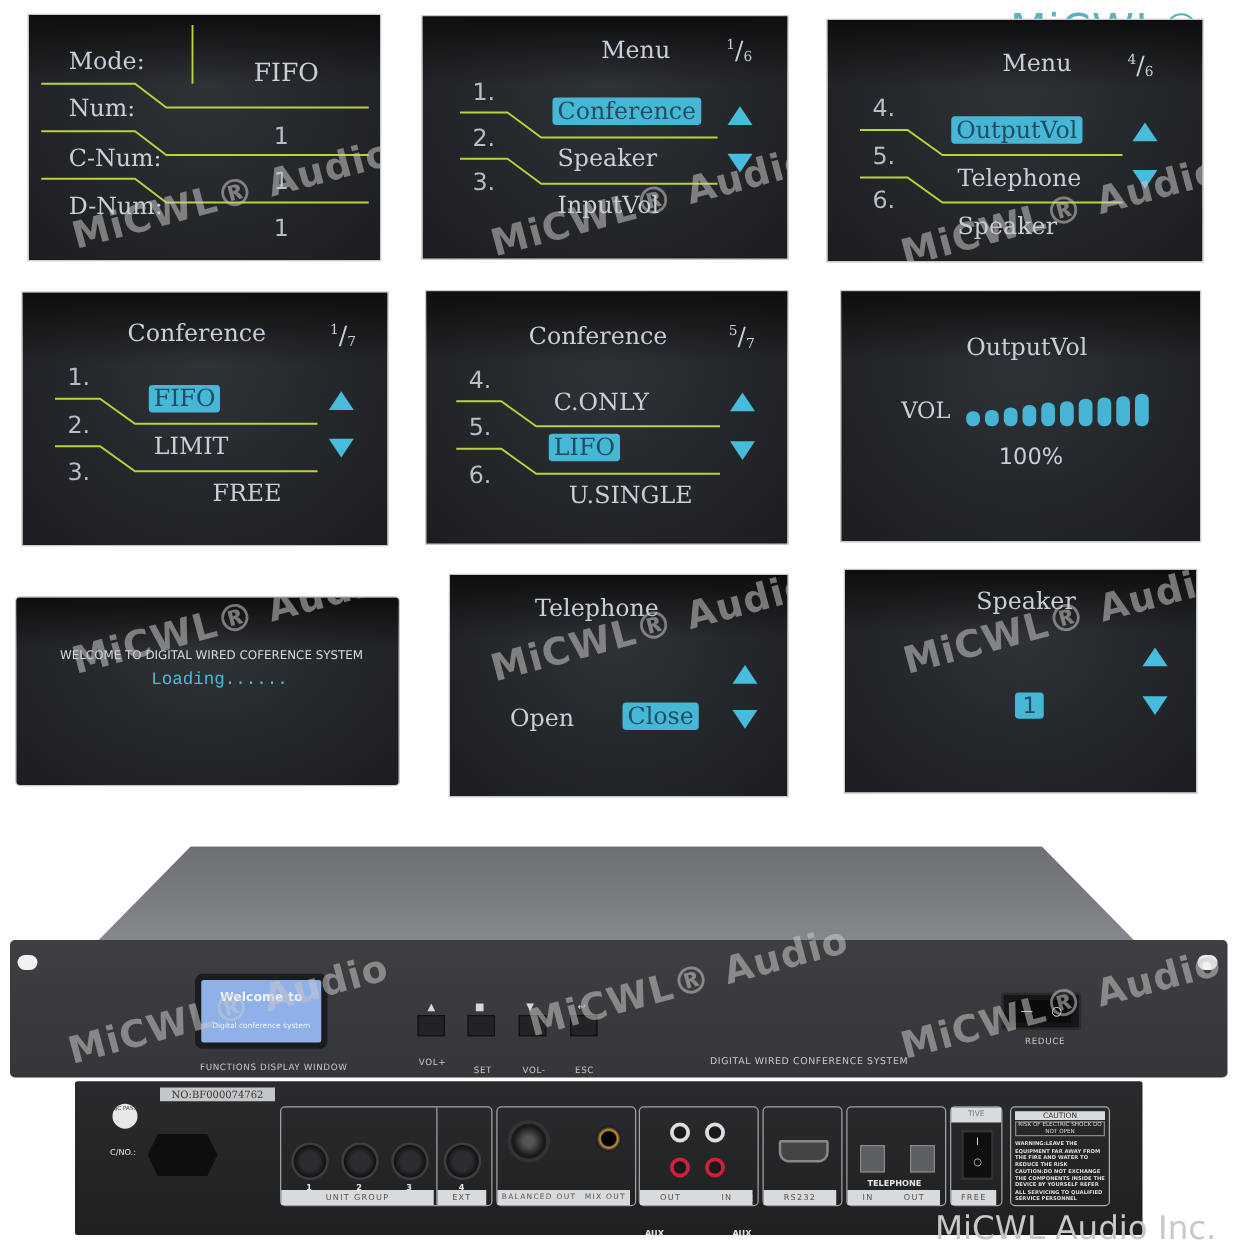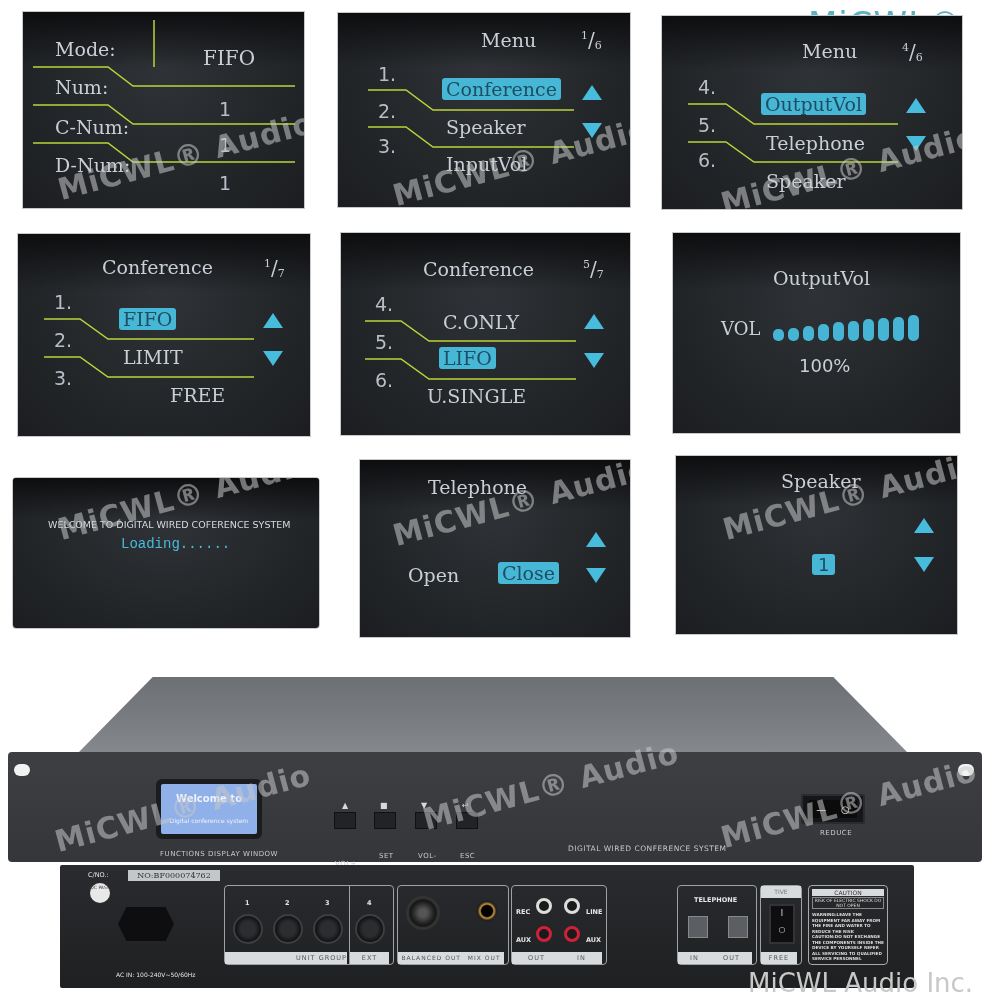--- a/index.html
+++ b/index.html
@@ -50,21 +50,21 @@
   .fbtn { position: absolute; top: 60px; width: 22px; height: 17px; background: #222326; border: 1px solid #111; }
   .fbtn-ico { position: absolute; top: 49px; color: #d8d8d8; font-size: 8px; font-family: "DejaVu Sans", sans-serif; }
   .pwr { position: absolute; left: 793px; top: 42px; width: 64px; height: 30px; background: #151618; border: 2px solid #2a2b2e; border-radius: 2px; }
   .pwr-in { position: absolute; left: 6px; top: 4px; width: 48px; height: 18px; background: #0b0b0c; color: #e8e8e8; font-family: "DejaVu Sans", sans-serif; font-size: 10px; display: flex; justify-content: space-around; align-items: center; }
 
   .rear { position: absolute; left: 60px; top: 865px; width: 854px; height: 123px;
           background: linear-gradient(#2a2b2e, #1f2022); border-radius: 2px; }
   .sect { position: absolute; top: 20px; height: 80px; border: 1px solid #9ea2a6; border-radius: 4px; }
   .sect-foot { position: absolute; left: 0; right: 4px; bottom: 0; height: 12px; background: #d8dbde; color: #555; font-family: "DejaVu Sans", sans-serif; font-size: 6.5px; letter-spacing: 1px; text-align: center; line-height: 12px; }
   .din { position: absolute; top: 28px; width: 30px; height: 30px; border-radius: 50%; background: radial-gradient(#2c2d30 40%, #111 70%); border: 2px solid #3d3e42; }
-  .small { position: absolute; color: #e6e6e6; font-family: "DejaVu Sans", sans-serif; font-size: 6.5px; font-weight: bold; }
+  .small { position: absolute; color: #e6e6e6; font-family: "DejaVu Sans", sans-serif; font-size: 6.5px; font-weight: bold; margin-top: 47px; }
   .rca { position: absolute; width: 16px; height: 16px; border-radius: 50%; border: 3px solid #ddd; background: #1a1a1a; }
   .rca.red { border-color: #d0203a; }
   .rj { position: absolute; top: 30px; width: 20px; height: 22px; background: #5b5e62; border: 1px solid #888; }
   .serial { position: absolute; left: 68px; top: 5px; width: 92px; height: 11px; background: #c4c7ca; color: #333; font-family: "DejaVu Serif", serif; font-size: 8px; text-align: center; line-height: 11px; }
   .caution { position: absolute; left: 748px; top: 20px; width: 80px; height: 80px; border: 1px solid #aaa; border-radius: 4px; padding: 3px; }
   .caution-head { background: #d8dbde; color: #333; font-size: 6px; text-align: center; font-family: "DejaVu Sans", sans-serif; }
   .caution-sub { color: #ddd; font-size: 4.5px; text-align: center; font-family: "DejaVu Sans", sans-serif; border: 1px solid #888; margin-top: 1px; }
   .caution-body { color: #ddd; font-size: 4.2px; font-family: "DejaVu Sans", sans-serif; line-height: 5.5px; margin-top: 3px; font-weight: bold; }
 </style>
 </head>
@@ -148,21 +148,21 @@
     <polyline points="24,88 60,88 88,108 235,108" fill="none" stroke="#b9d43a" stroke-width="1.5"></polyline>
     <polyline points="24,126 60,126 88,146 235,146" fill="none" stroke="#b9d43a" stroke-width="1.5"></polyline>
   </svg>
   <div class="t" style="left:82px;top:25px;font-size:19px;">Conference</div>
   <div class="pg" style="left:242px;top:24px;"><sup>5</sup>/<sub>7</sub></div>
   <div class="num" style="left:34px;top:60px;">4.</div>
   <div class="num" style="left:34px;top:98px;">5.</div>
   <div class="num" style="left:34px;top:136px;">6.</div>
   <div class="t" style="left:102px;top:78px;font-size:19px;">C.ONLY</div>
   <div class="t hl" style="left:98px;top:114px;font-size:19px;">LIFO</div>
-  <div class="t" style="left:86px;top:152px;font-size:19px;">U.SINGLE</div>
+  <div class="t" style="left:114px;top:152px;font-size:19px;">U.SINGLE</div>
   <div class="tri-up" style="left:243px;top:81px;"></div>
   <div class="tri-dn" style="left:243px;top:120px;"></div>
 </div>
 
 <div class="panel" style="left:672px;top:232px;width:289px;height:202px;">
   <div class="t" style="left:100px;top:34px;font-size:19px;">OutputVol</div>
   <div class="t" style="left:48px;top:85px;font-size:18px;">VOL</div>
   <div style="position:absolute;left:100px;top:78px;display:flex;align-items:flex-end;gap:4px;height:30px;">
     <div style="width:11px;height:12px;background:#46b4d4;border-radius:5px;"></div>
     <div style="width:11px;height:13px;background:#46b4d4;border-radius:5px;"></div>
@@ -208,21 +208,21 @@
   <div class="lcd">
     <div class="lcd-in">
       <div class="lcd-l1">Welcome to</div>
       <div class="lcd-l2">Digital conference system</div>
     </div>
   </div>
   <div class="flabel" style="left:152px;top:98px;">FUNCTIONS DISPLAY WINDOW</div>
 
   <div class="fbtn-ico" style="left:334px;">▲</div>
   <div class="fbtn" style="left:326px;"></div>
-  <div class="flabel" style="left:327px;top:108px;">VOL+</div>
+  <div class="flabel" style="left:327px;top:94px;">VOL+</div>
 
   <div class="fbtn-ico" style="left:372px;">■</div>
   <div class="fbtn" style="left:366px;"></div>
   <div class="flabel" style="left:371px;top:100px;">SET</div>
 
   <div class="fbtn-ico" style="left:413px;">▼</div>
   <div class="fbtn" style="left:407px;"></div>
   <div class="flabel" style="left:410px;top:100px;">VOL-</div>
 
   <div class="fbtn-ico" style="left:454px;">↩</div>
@@ -249,21 +249,21 @@
   <div style="position:absolute;left:58px;top:42px;width:56px;height:34px;background:#0e0e10;clip-path:polygon(15% 0,85% 0,100% 50%,85% 100%,15% 100%,0 50%);"></div>
   <div class="small" style="left:56px;top:106px;font-weight:normal;font-size:6px;">AC IN: 100-240V~50/60Hz</div>
 
   <div class="sect" style="left:164px;width:170px;">
     <div class="small" style="left:20px;top:13px;">1</div>
     <div class="small" style="left:60px;top:13px;">2</div>
     <div class="small" style="left:100px;top:13px;">3</div>
     <div class="din" style="left:8px;"></div>
     <div class="din" style="left:48px;"></div>
     <div class="din" style="left:88px;"></div>
-    <div class="sect-foot" style="right:46px;text-align:right;">UNIT GROUP</div>
+    <div class="sect-foot" style="right:46px;">UNIT GROUP</div>
     <div style="position:absolute;left:124px;top:0;bottom:0;border-left:1px solid #9ea2a6;"></div>
     <div class="small" style="left:142px;top:13px;">4</div>
     <div class="din" style="left:130px;"></div>
     <div class="sect-foot" style="left:125px;">EXT</div>
   </div>
 
   <div class="sect" style="left:337px;width:112px;">
     <div style="position:absolute;left:8px;top:10px;width:34px;height:34px;border-radius:50%;background:radial-gradient(#555 20%,#1a1a1a 60%);border:3px solid #333;"></div>
     <div style="position:absolute;left:78px;top:14px;width:22px;height:22px;border-radius:50%;background:radial-gradient(#000 35%,#c8913a 45%,#222 60%);"></div>
     <div class="sect-foot" style="font-size:6px;display:flex;justify-content:space-around;">
@@ -280,20 +280,24 @@
     <div class="small" style="left:4px;top:50px;">AUX</div>
     <div class="rca red" style="left:24px;top:40px;"></div>
     <div class="rca red" style="left:52px;top:40px;"></div>
     <div class="small" style="left:74px;top:50px;">AUX</div>
     <div class="sect-foot" style="display:flex;justify-content:space-around;">
       <span>OUT</span>
       <span>IN</span>
     </div>
   </div>
 
+  <div class="sect" style="left:550px;width:64px;">
+    <div style="position:absolute;left:12px;top:26px;width:40px;height:18px;background:#444;border:2px solid #888;border-radius:2px 2px 8px 8px;"></div>
+    <div class="sect-foot">RS232</div>
+  </div>
 
   <div class="sect" style="left:617px;width:80px;">
     <div class="small" style="left:16px;top:10px;">TELEPHONE</div>
     <div class="rj" style="left:10px;"></div>
     <div class="rj" style="left:50px;"></div>
     <div class="sect-foot" style="display:flex;justify-content:space-around;">
       <span>IN</span>
       <span>OUT</span>
     </div>
   </div>

